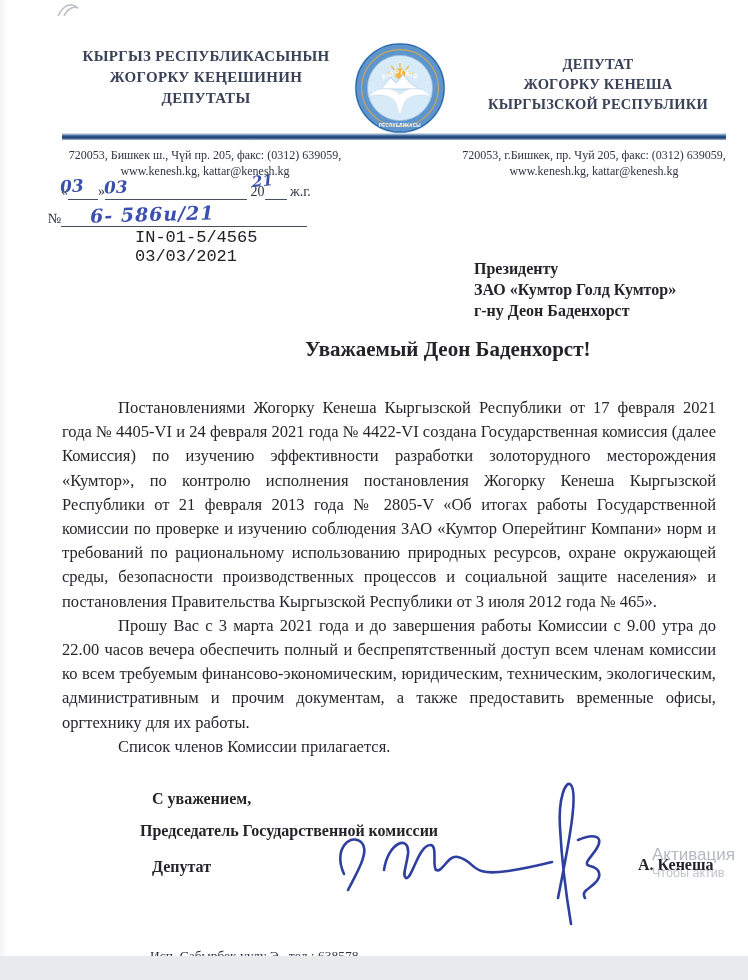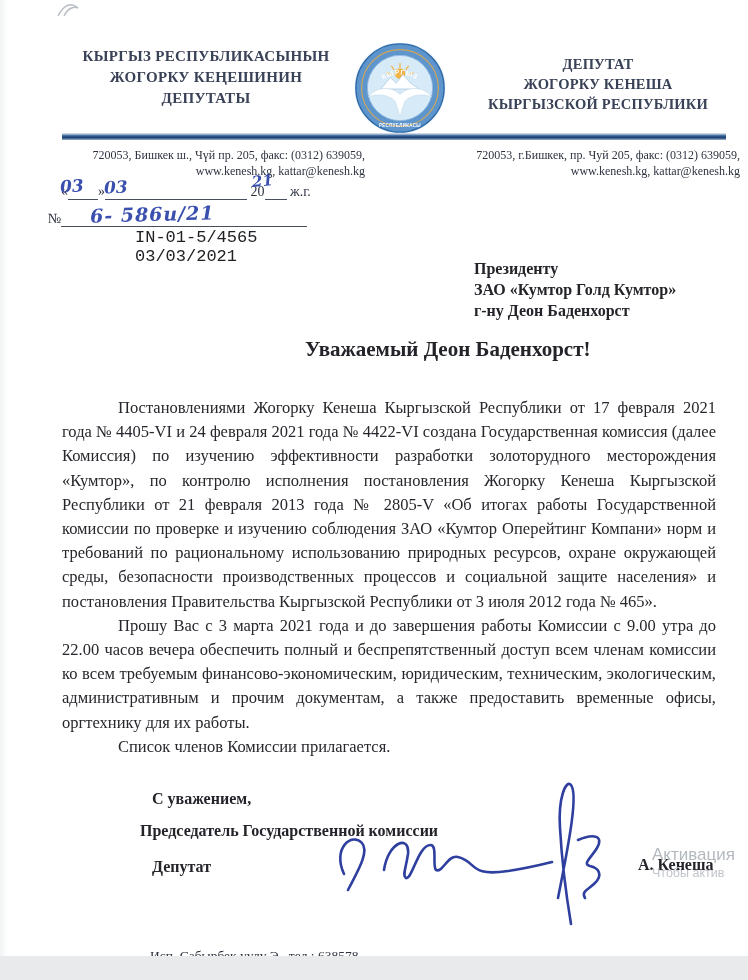--- a/index.html
+++ b/index.html
@@ -21,21 +21,21 @@
     text-align:center; font-weight:bold; font-size:14.5px; line-height:20px;
     color:#3a4257; letter-spacing:.2px;
   }
   .emblem{position:absolute; left:352px; top:40px; width:96px; height:96px;}
   .rule{
     position:absolute; left:62px; top:133px; width:664px; height:6px;
     background:linear-gradient(180deg,#b9c6d6 0%, #31619c 30%, #1d3f70 60%, #9fb4cb 100%);
     border-top:1px solid #cfd9e4;
   }
   .contact{
-    position:absolute; top:147px; text-align:right;
+    position:absolute; top:147px; text-align:center;
     font-size:12px; line-height:16px; color:#2e3340;
   }
   .contact.left{left:45px; width:320px;}
   .contact.right{left:448px; width:292px;}
   
   .refline{position:absolute; left:48px; font-size:14px; color:#2e3340; white-space:nowrap;}
   .refline .blank{display:inline-block; border-bottom:1px solid #4a4f5c; height:14px; vertical-align:bottom;}
   .hand{
     font-family:"DejaVu Serif", serif; font-style:italic; font-weight:bold;
     color:#3a4fae;

